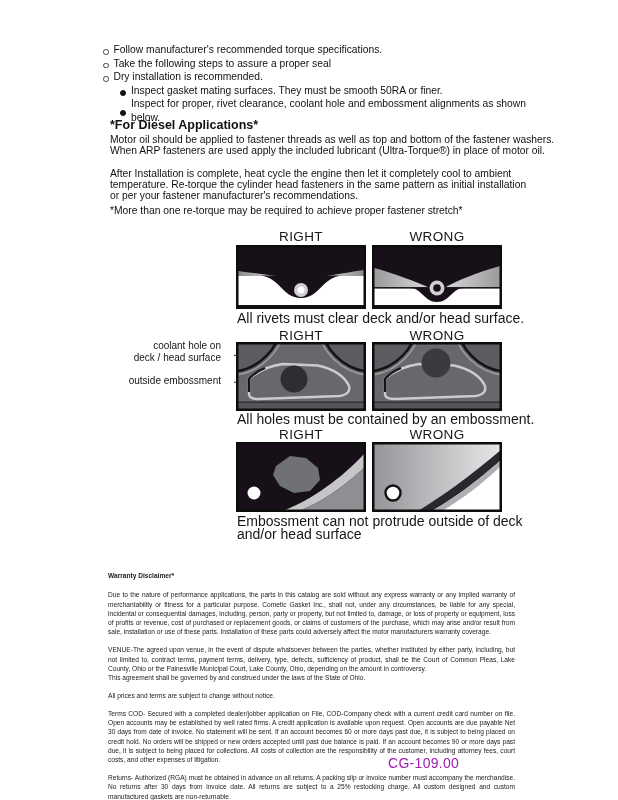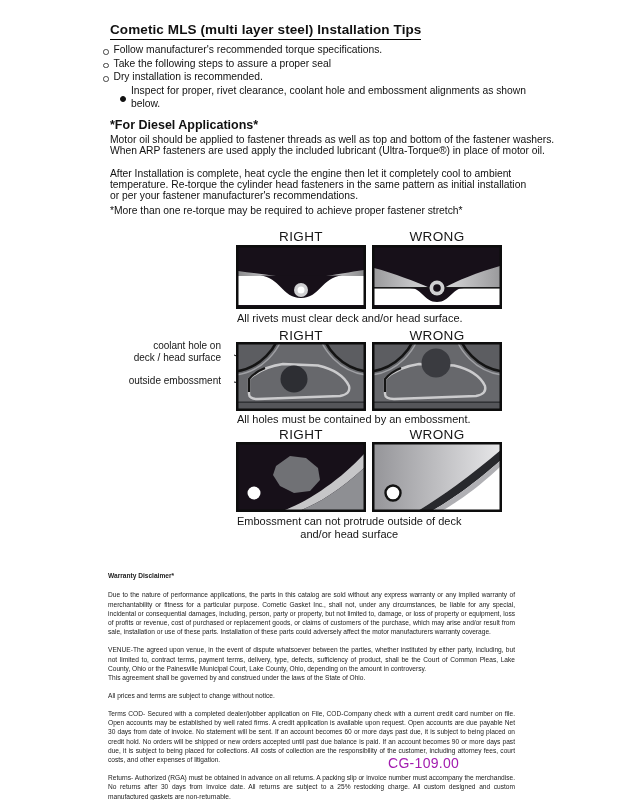--- a/index.html
+++ b/index.html
@@ -15,53 +15,56 @@
   .b-sub{margin-left:17px;}
   .b-dot.filled{background:#111;border-color:#111;width:4px;height:4px;}
 
   .h2{position:absolute;left:110px;top:118px;font-size:12.5px;font-weight:700;}
   .body-lines{position:absolute;left:110px;font-size:10.3px;line-height:10.8px;white-space:nowrap;}
   .p1{top:135px;} .p2{top:169px;} .note{top:206px;}
 
   .dlabel{position:absolute;width:130px;text-align:center;font-size:13.5px;letter-spacing:.4px;color:#161616;}
   .dbox{position:absolute;width:130px;}
   .dbox svg{display:block;}
-  .caption{position:absolute;font-size:11px;line-height:12.5px;color:#161616;text-align:center;}
+  .caption{position:absolute;font-size:14px;line-height:12.5px;color:#161616;}
 
   .side-label{position:absolute;left:84px;width:137px;text-align:right;font-size:10px;line-height:12px;color:#161616;}
   .leader{position:absolute;left:0;top:335px;width:618px;height:60px;pointer-events:none;}
 
   .legal{position:absolute;left:108px;top:571px;width:407px;font-size:6.6px;line-height:9.3px;
          text-align:justify;color:#222;}
   .legal .lh{font-weight:700;margin:0 0 10px 0;text-align:left;}
   .legal p{margin:0 0 8.5px 0;}
   .legal .tight{margin:0;}
   .legal .gap-after{margin-bottom:8.5px;}
 
   .page-code{position:absolute;left:388px;top:755px;font-size:14px;letter-spacing:.3px;color:#a21caf;}
 </style>
 </head>
 <body>
 
 <div class="page">
 
-  <div class="title">Cometic MLS (multi layer steel) Installation Tips</div>
 
   <div class="bullets">
     <div class="b-row">
       <span class="b-dot"></span>
       <span>Follow manufacturer's recommended torque specifications.</span>
     </div>
     <div class="b-row">
       <span class="b-dot"></span>
       <span>Take the following steps to assure a proper seal</span>
     </div>
     <div class="b-row">
       <span class="b-dot"></span>
       <span>Dry installation is recommended.</span>
+    </div>
+    <div class="b-row b-sub">
+      <span class="b-dot filled"></span>
+      <span>Inspect gasket mating surfaces.  They must be smooth 50RA or finer.</span>
     </div>
     <div class="b-row b-sub">
       <span class="b-dot filled"></span>
       <span>Inspect for proper, rivet clearance, coolant hole and embossment alignments as shown below.</span>
     </div>
   </div>
 
   <div class="h2">*For Diesel Applications*</div>
   <div class="body-lines p1">
     <div>Motor oil should be applied to fastener threads as well as top and bottom of the fastener washers.</div>

